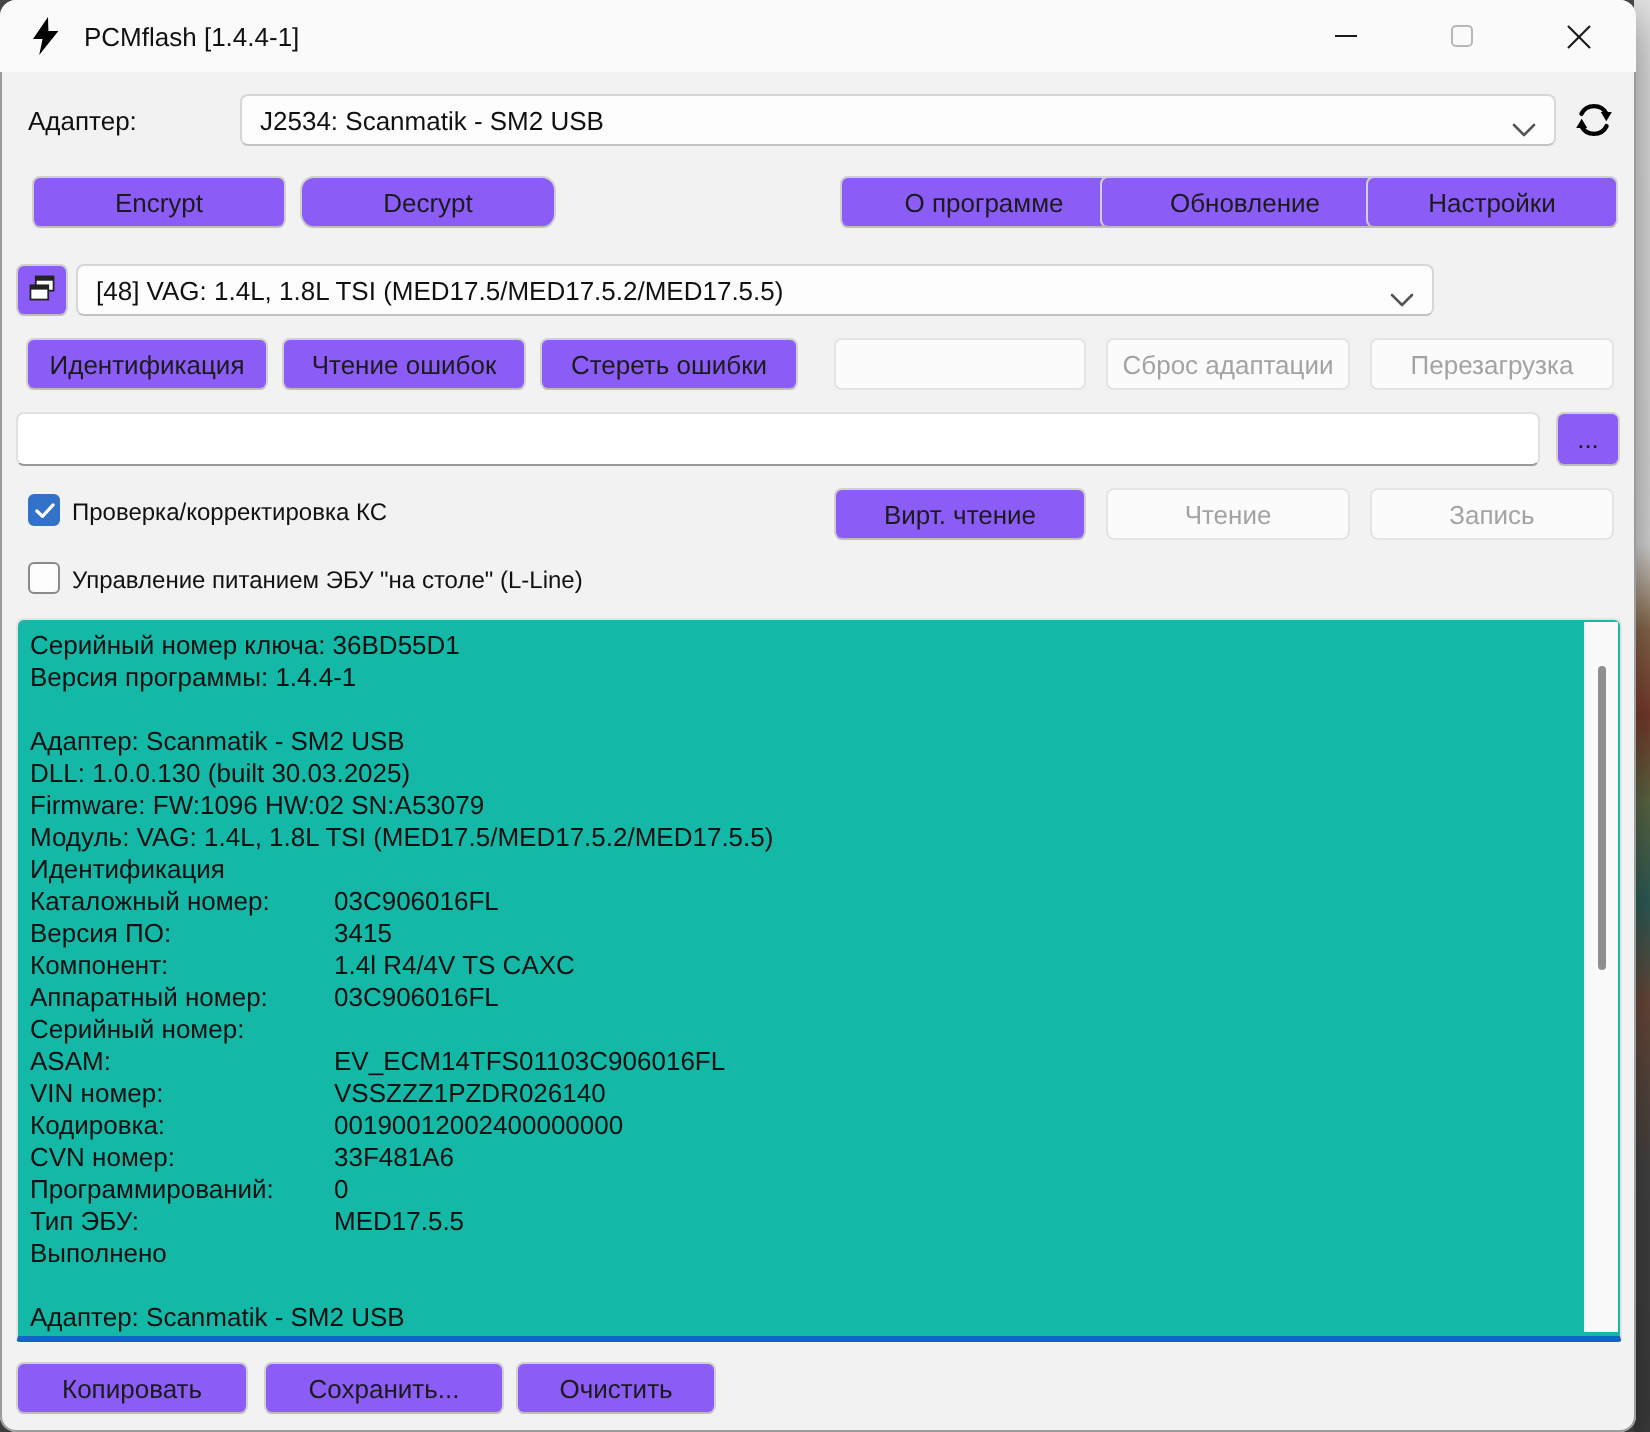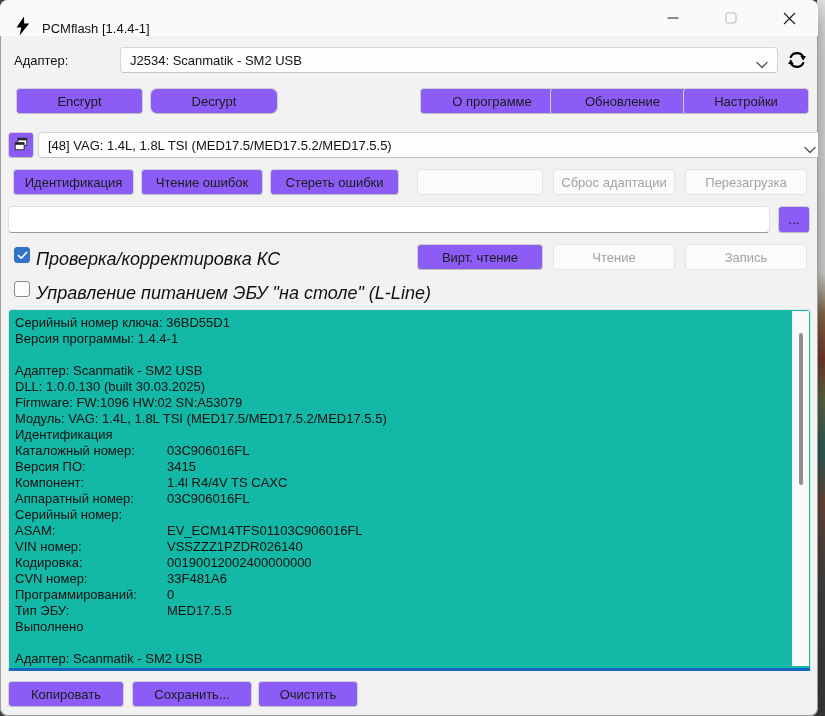--- a/index.html
+++ b/index.html
@@ -17,21 +17,21 @@
   }
   #window{
     position:absolute;left:0;top:0;width:818px;height:716px;
     background:#f2f2f2;border-radius:8px;
     box-shadow:0 8px 24px rgba(0,0,0,.45), 0 0 0 1px #9c9c9c inset;
     overflow:hidden;
   }
   
   .titlebar{
     position:absolute;left:0;top:0;width:100%;height:36px;
-    background:#fafafa;display:flex;align-items:flex-end;
+    background:#fafafa;display:flex;align-items:center;
   }
   .app-icon{width:20px;height:20px;margin-left:13px;flex:0 0 auto;}
   .title-text{margin-left:9px;font-size:13px;color:#111;}
   .caption-buttons{position:absolute;right:0;top:0;height:36px;display:flex;}
   .cap-btn{width:58px;height:36px;display:flex;align-items:center;justify-content:center;}
   
   .btn{
     position:absolute;height:26px;box-sizing:border-box;
     background:#8b5cf6;border:1px solid #d0d0d0;border-bottom-color:#bdbdbd;
     border-radius:4px;display:flex;align-items:center;justify-content:center;
@@ -53,21 +53,21 @@
     font-family:"Liberation Sans",sans-serif;
   }
   .checkbox{
     position:absolute;width:16px;height:16px;box-sizing:border-box;
     border:1px solid #8a8a8a;border-radius:3px;background:#fdfdfd;
     display:flex;align-items:center;justify-content:center;
   }
   .checkbox svg{display:none;}
   .checkbox.checked{background:#3272c8;border-color:#3272c8;}
   .checkbox.checked svg{display:block;}
-  .cb-label{position:absolute;font-size:18px;color:#111;font-style:italic;}
+  .cb-label{position:absolute;font-size:12px;color:#111;}
   
   .log{
     position:absolute;left:8px;top:309px;width:803px;height:362px;
     box-sizing:border-box;background:#14b8a6;
     border:1px solid #e3e3e3;border-bottom:3px solid #1565c0;
     border-radius:4px 4px 2px 2px;overflow:hidden;
   }
   .log-content{padding:5px 0 0 6px;font-size:13px;line-height:16px;color:#111;}
   .log-line{white-space:pre;}
   .log-line .lk{display:inline-block;width:152px;}
@@ -143,21 +143,21 @@
   <div class="btn" style="left:8px;top:132px;width:26px;">
     <span>
       <svg width="16" height="16" viewBox="0 0 18 18">
         <rect x="5.5" y="2.5" width="10" height="8" fill="#fff" stroke="#222" stroke-width="1"></rect>
         <rect x="5.5" y="2.5" width="10" height="2.4" fill="#222"></rect>
         <rect x="2.5" y="7.5" width="10" height="8" fill="#fff" stroke="#222" stroke-width="1"></rect>
         <rect x="2.5" y="7.5" width="10" height="2.4" fill="#222"></rect>
       </svg>
     </span>
   </div>
-  <div class="combo" style="left:38px;top:132px;width:788px;">
+  <div class="combo" style="left:38px;top:132px;width:679px;">
     <span>[48] VAG: 1.4L, 1.8L TSI (MED17.5/MED17.5.2/MED17.5.5)</span>
     <span class="chevron">
       <svg width="12" height="8" viewBox="0 0 12 8">
           <path d="M1 1.5 L6 6.5 L11 1.5" fill="none" stroke="#555" stroke-width="1.3" stroke-linecap="round" stroke-linejoin="round"></path>
         </svg>
     </span>
   </div>
 
   <div class="btn" style="left:13px;top:169px;width:121px;">Идентификация</div>
   <div class="btn" style="left:141px;top:169px;width:122px;">Чтение ошибок</div>

